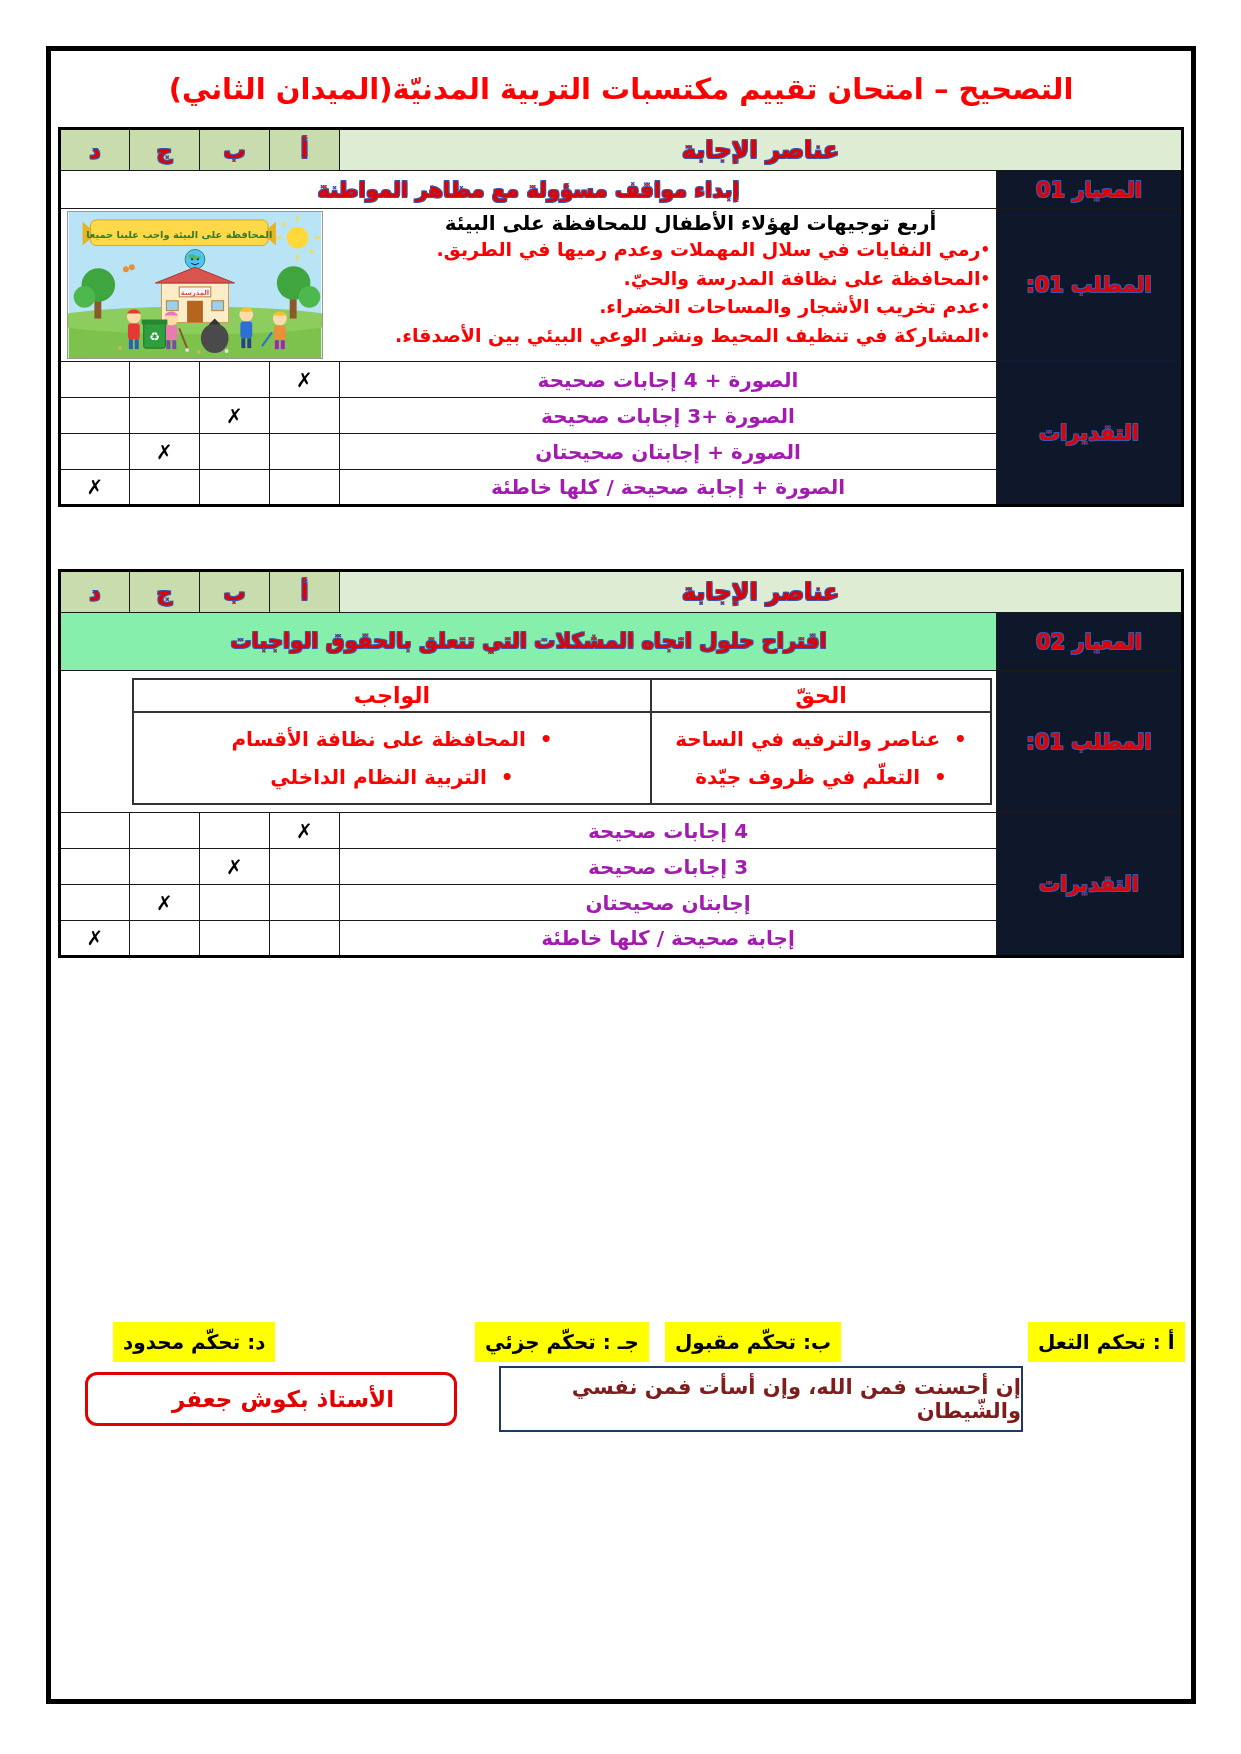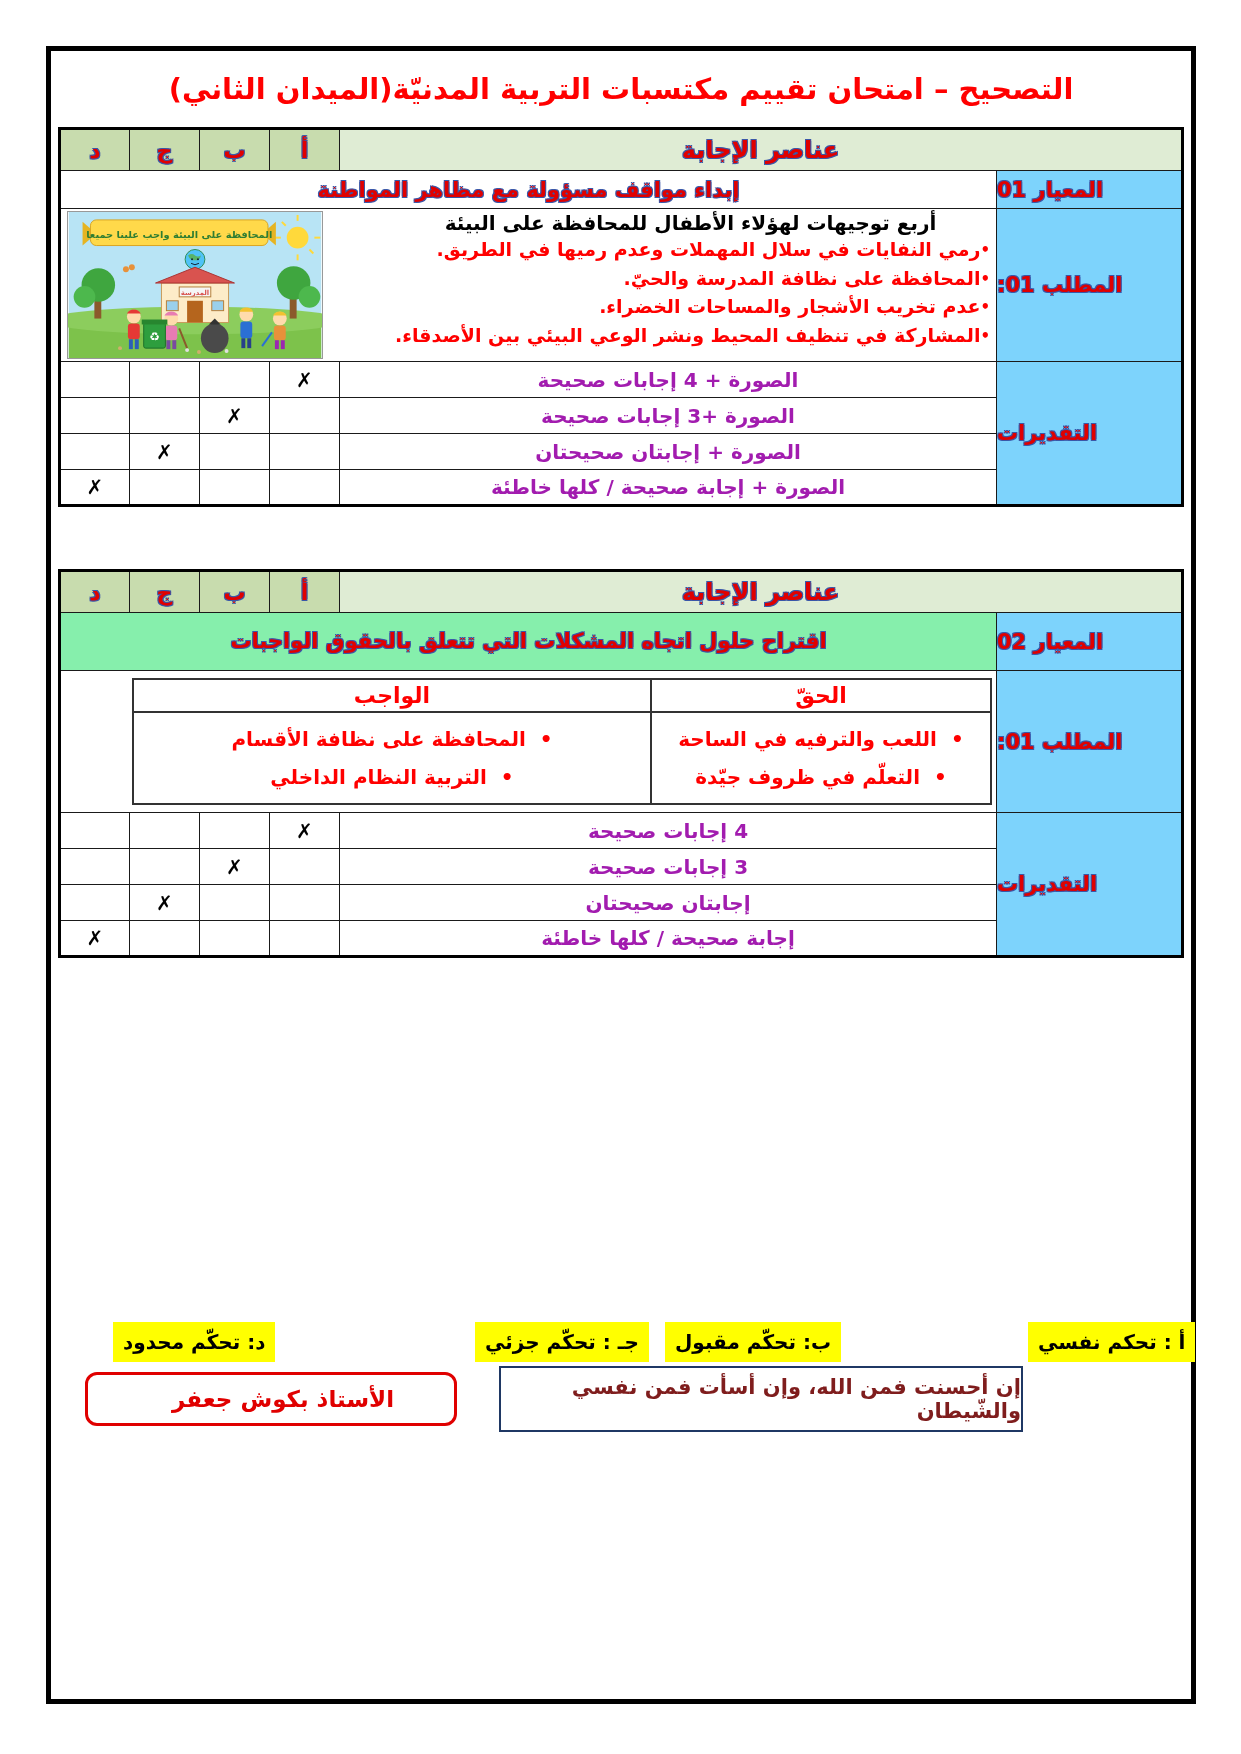--- a/index.html
+++ b/index.html
@@ -13,21 +13,21 @@
   table.rubric { width:100%; border-collapse:collapse; border:3px solid #000; table-layout:fixed; }
   table.rubric td { border:1.6px solid #1a1a1a; vertical-align:middle; }
 
   col.c-label { width:186px; }
   col.c-letter { width:70px; }
 
   .rb { color:#e00000; text-shadow: 1px 1px 0 #3a57a8, -1px -1px 0 #3a57a8, 1px -1px 0 #3a57a8, -1px 1px 0 #3a57a8; }
 
   td.hdr-wide { background:#dfecd4; text-align:center; font-weight:bold; font-size:24px; height:42px; }
   td.hdr-letter { background:#c8dcae; text-align:center; font-weight:bold; font-size:22px; }
-  td.lbl { background:#7dd3fc; text-align:left; font-weight:bold; font-size:21px; border-left:3px solid #000; }
+  td.lbl { background:#0f172a; text-align:center; font-weight:bold; font-size:21px; border-left:3px solid #000; }
 
   td.std-text { background:#fff; text-align:center; font-weight:bold; font-size:21px; height:38px; }
   td.std-text2 { background:#86efac; text-align:center; font-weight:bold; font-size:21px; height:58px; line-height:1.25; }
 
   td.req-cell { height:150px; padding:2px 6px; }
   .req-flex { display:flex; flex-direction:row; align-items:flex-start; gap:8px; }
   .req-text { flex:1 1 auto; }
   .req-intro { color:#000; font-weight:bold; font-size:20px; text-align:center; padding-left:60px; }
   .req-point { color:#ff0000; font-weight:bold; font-size:19px; text-align:right; line-height:1.5; }
   .req-point .bdot { font-size:15px; vertical-align:middle; }
@@ -250,21 +250,21 @@
                   <col class="rd-right">
                   <col>
                 </colgroup>
             <tbody>
                   <tr>
               <th class="rd-head">الحقّ</th>
               <th class="rd-head">الواجب</th>
             </tr>
             <tr>
               <td class="rd-body">
-                <div class="rd-line"><span class="bdot">•</span><span>اللعب والترفيه في الساحة</span></div>
+                <div class="rd-line"><span class="bdot">•</span><span>عناصر والترفيه في الساحة</span></div>
                 <div class="rd-line"><span class="bdot">•</span><span>التعلّم في ظروف جيّدة</span></div>
               </td>
               <td class="rd-body">
                 <div class="rd-line"><span class="bdot">•</span><span>المحافظة على نظافة الأقسام</span></div>
                 <div class="rd-line"><span class="bdot">•</span><span>التربية النظام الداخلي</span></div>
               </td>
             </tr>
           </tbody>
               </table>
         </td>
@@ -295,20 +295,20 @@
         <td class="rate-desc">إجابة صحيحة / كلها خاطئة</td>
         <td class="mk"></td>
         <td class="mk"></td>
         <td class="mk"></td>
         <td class="mk">✗</td>
       </tr>
     </tbody>
       </table>
   </div>
 
-  <span class="legend-item" style="left:1028px;">أ : تحكم نفسي</span>
+  <span class="legend-item" style="left:1028px;">أ : تحكم التعل</span>
   <span class="legend-item" style="left:665px;">ب: تحكّم مقبول</span>
   <span class="legend-item" style="left:475px;">جـ : تحكّم جزئي</span>
   <span class="legend-item" style="left:113px;">د: تحكّم محدود</span>
 
   <div class="quote-box">إن أحسنت فمن الله، وإن أسأت فمن نفسي والشّيطان</div>
   <div class="teacher-box">الأستاذ بكوش جعفر</div>
 </div>
 
 </body></html>

